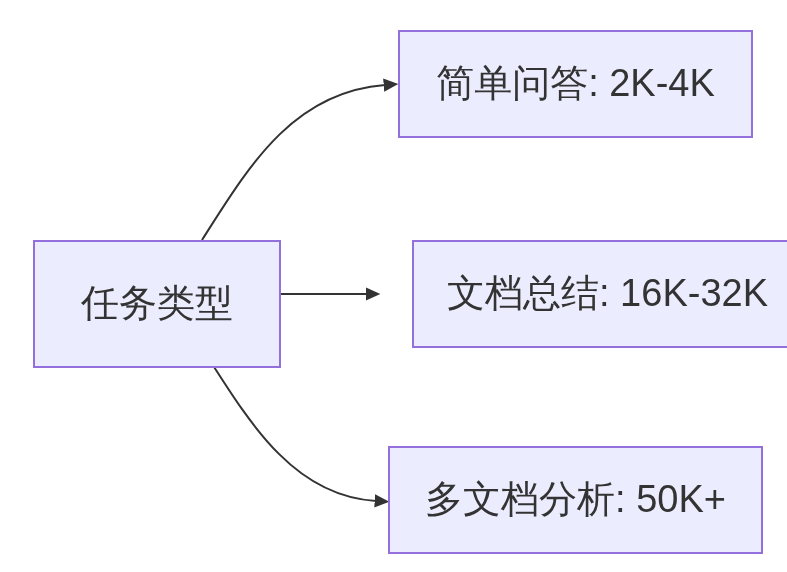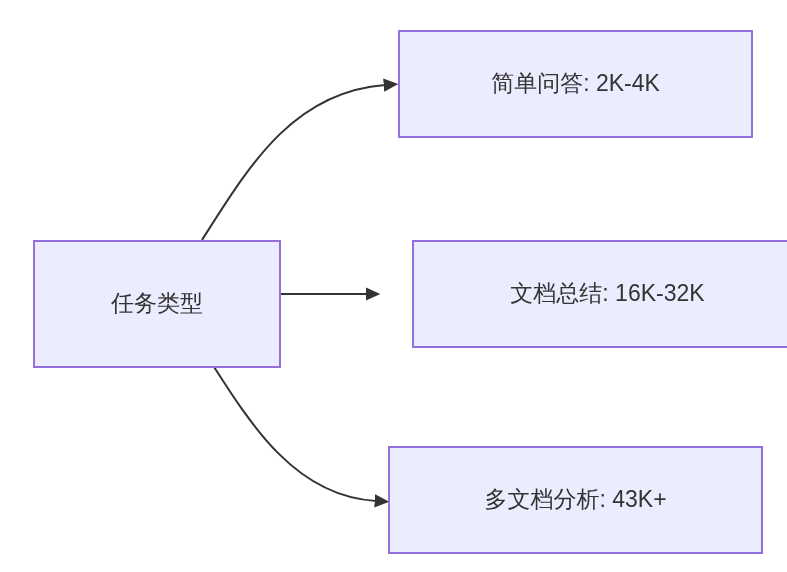--- a/index.html
+++ b/index.html
@@ -17,21 +17,21 @@
   }
   .node {
     position: absolute;
     box-sizing: border-box;
     display: flex;
     align-items: center;
     justify-content: center;
     background: var(--node-fill, #ECECFF);
     border: 2.5px solid var(--node-border, #9370DB);
     color: var(--text, #333333);
-    font-size: 23px;
+    font-size: 38px;
     line-height: 1.2;
     white-space: nowrap;
     text-align: center;
   }
   #node-root { left: 33px;  top: 240px; width: 248px; height: 128px; }
   #node-c0   { left: 398px; top: 30px;  width: 355px; height: 108px; }
   #node-c1   { left: 380px; top: 240px; width: 391px; height: 108px; margin-left: 32px; }
   #node-c2   { left: 388px; top: 446px; width: 375px; height: 108px; }
   .edges-layer {
     position: absolute;
@@ -72,16 +72,16 @@
 
   <div class="node" id="node-c0">
     <span>简单问答: 2K-4K</span>
   </div>
 
   <div class="node" id="node-c1">
     <span>文档总结: 16K-32K</span>
   </div>
 
   <div class="node" id="node-c2">
-    <span>多文档分析: 43K+</span>
+    <span>多文档分析: 50K+</span>
   </div>
 
 </div>
 
 </body></html>

